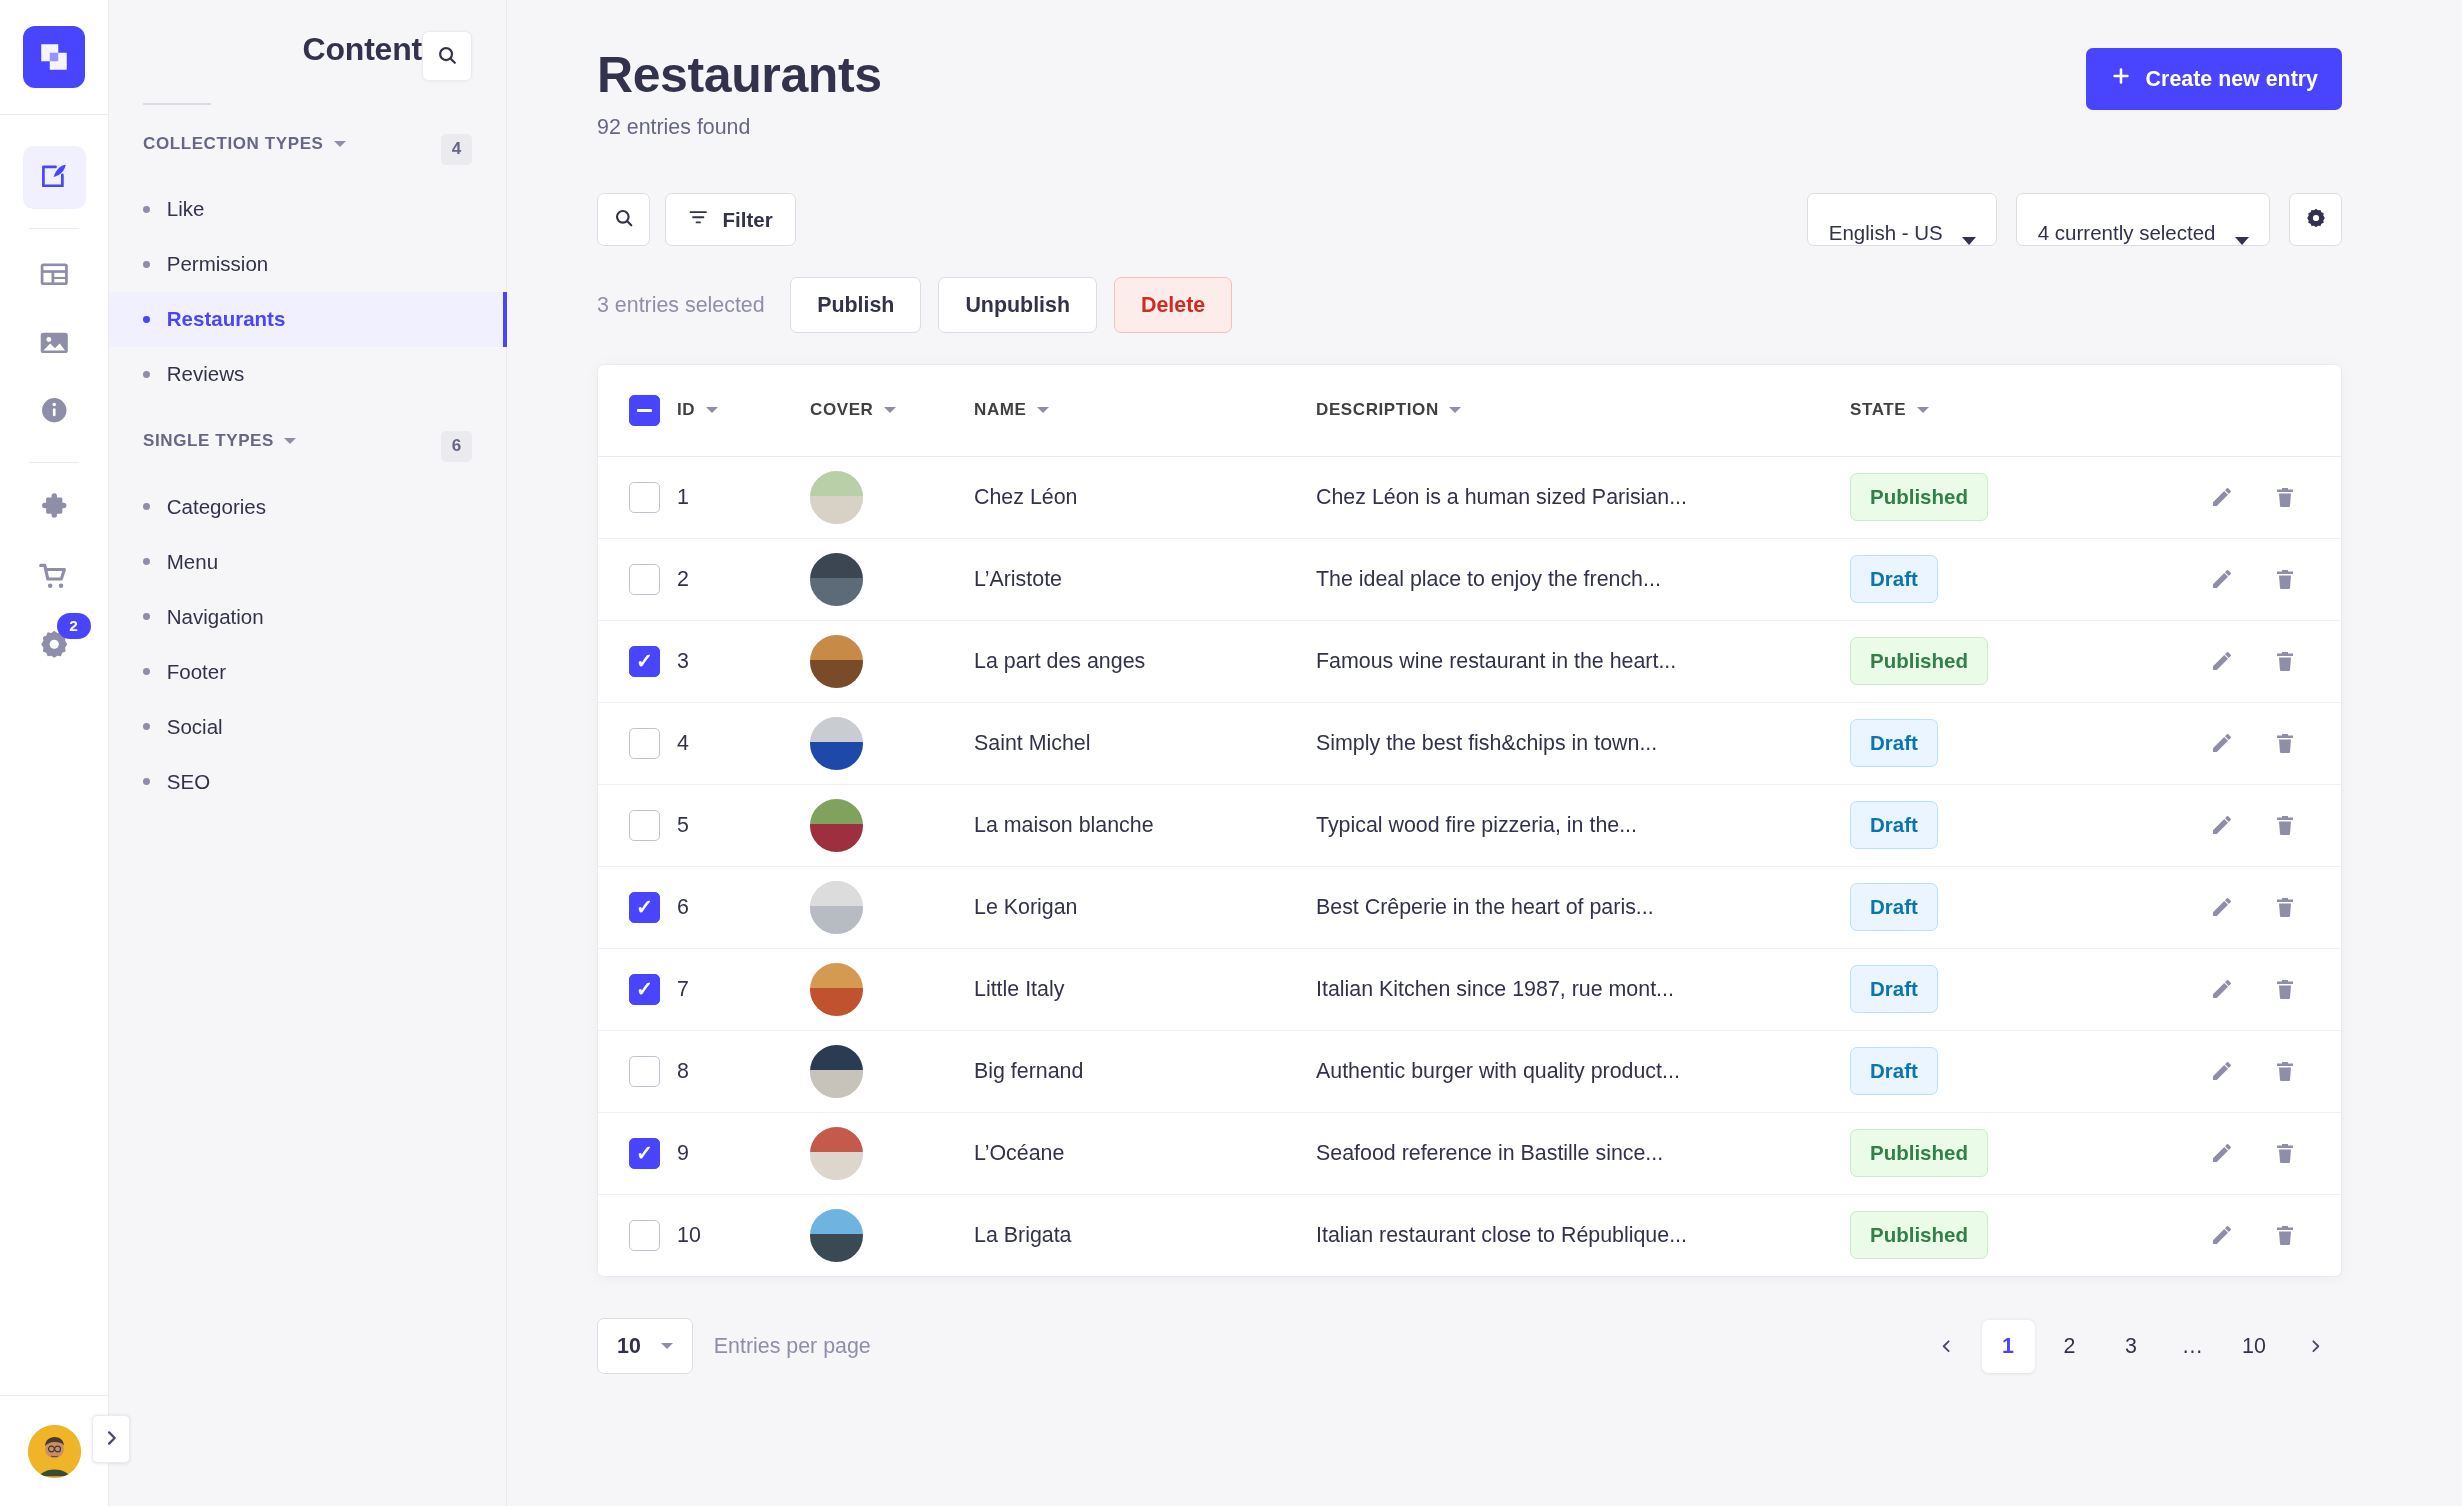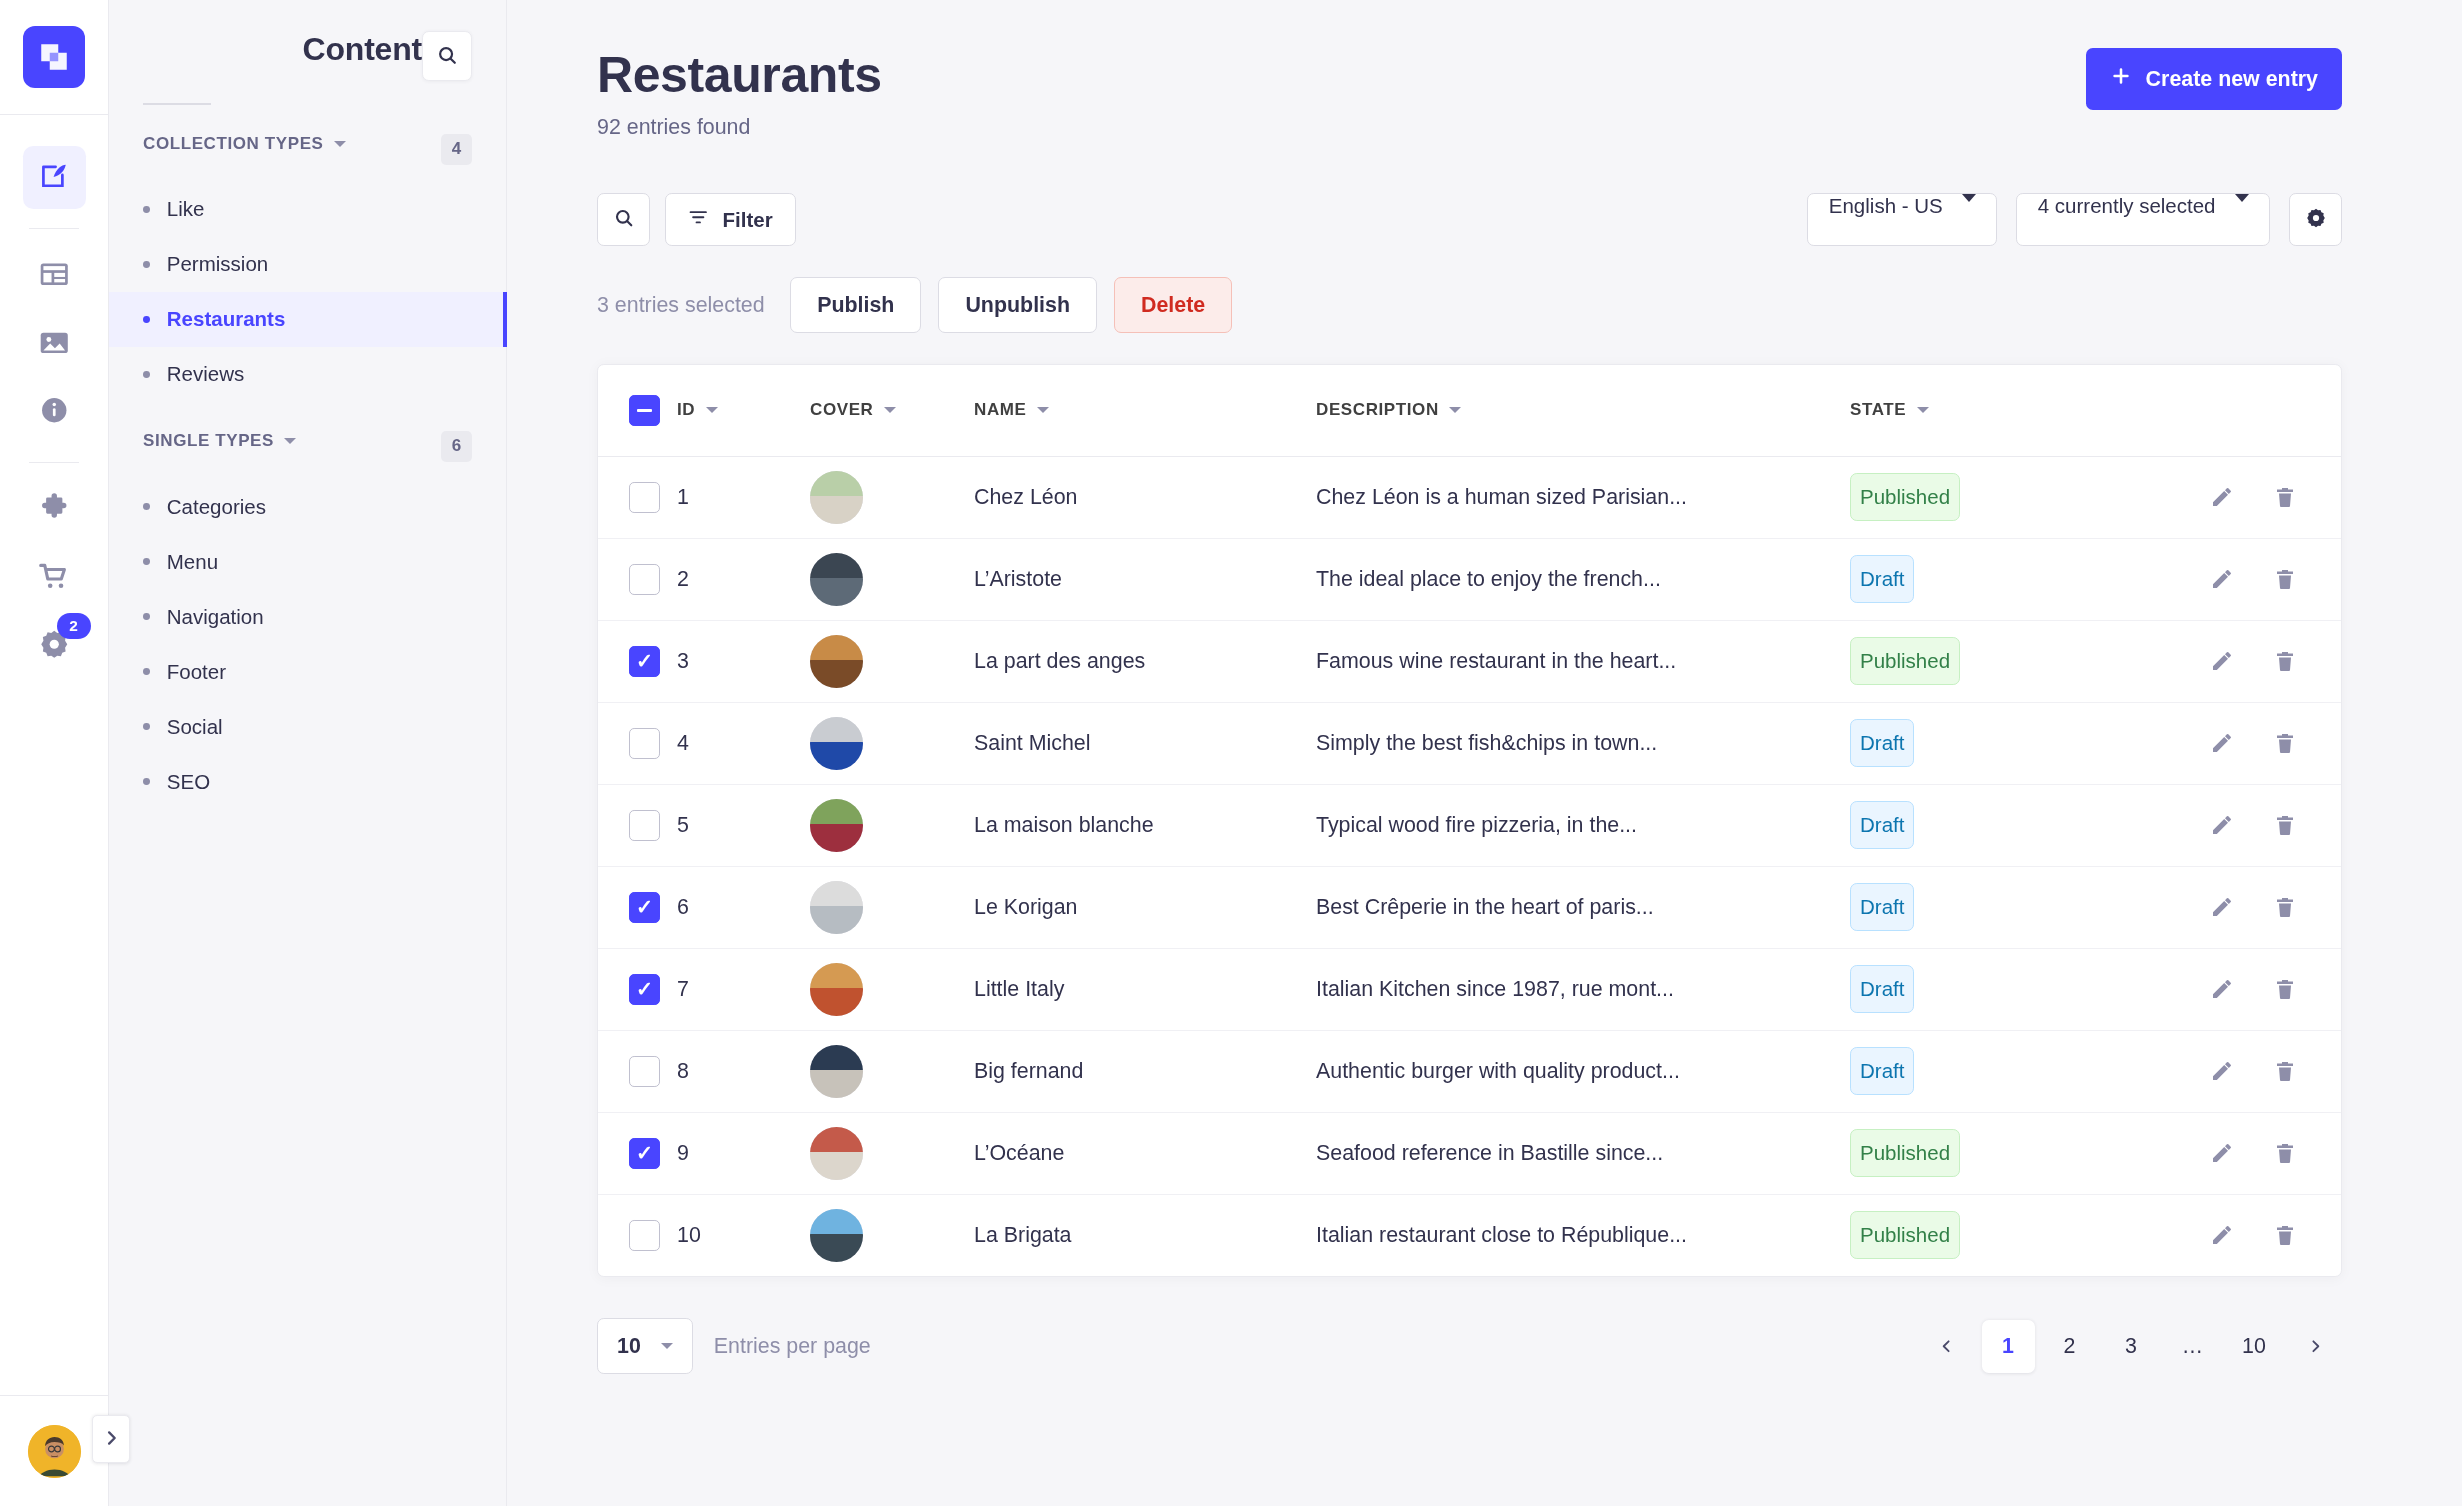--- a/index.html
+++ b/index.html
@@ -143,21 +143,21 @@
     cursor: pointer;
   }
   .pill-btn {
     height: 53px; padding: 0 22px; background: #fff; border: 0.9px solid #dcdce4;
     border-radius: 6.8px; display: flex; align-items: center; gap: 13.7px;
     font-size: 20.5px; color: #32324d; font-weight: 600; cursor: pointer;
     font-family: inherit;
   }
   .select-btn {
     height: 53px; padding: 0 20.5px; background: #fff; border: 0.9px solid #dcdce4;
-    border-radius: 6.8px; display: flex; align-items: flex-start; gap: 19px;
+    border-radius: 6.8px; display: flex; align-items: flex-end; gap: 19px;
     font-size: 20.5px; color: #32324d; cursor: pointer; font-family: inherit;
   }
   .caret { width: 0; height: 0; border-left: 7.7px solid transparent; border-right: 7.7px solid transparent; border-top: 8.5px solid #32324d; }
   .caret-sm { width:0;height:0;border-left:6px solid transparent;border-right:6px solid transparent;border-top:6.8px solid #8e8ea9; }
 
   
   .bulk { display: flex; align-items: center; gap: 17px; margin-top: 31px; }
   .bulk-label { font-size: 21.4px; color: #8e8ea9; margin-right: 8.5px; }
   .bulk-btn {
     height: 56px; padding: 0 26px; background: #fff; border: 0.9px solid #dcdce4;
@@ -201,22 +201,22 @@
 
   .thumb {
     width: 53px; height: 53px; border-radius: 50%; overflow: hidden;
     background: #dcdce4; position: relative;
   }
   .thumb .sky { position:absolute; left:0; top:0; right:0; height:48%; }
   .thumb .grd { position:absolute; left:0; bottom:0; right:0; height:52%; }
 
   .badge {
     display: inline-flex; align-items: center; justify-content: center;
-    height: 48px; padding: 0 9px; border-radius: 6.8px;
-    font-size: 20.5px; font-weight: 400; border: 0.9px solid;
+    height: 48px; padding: 0 19px; border-radius: 6.8px;
+    font-size: 20.5px; font-weight: 700; border: 0.9px solid;
   }
   .badge.published { background: #eafbe7; border-color: #c6f0c2; color: #328048; }
   .badge.draft { background: #eaf5ff; border-color: #b8e1ff; color: #0c75af; }
 
   .row-actions { display: flex; align-items: center; justify-content: flex-end; gap: 39px; padding-right: 44px; }
   .act-icon { cursor: pointer; display:flex; }
 
   
   .footer { display: flex; align-items: center; justify-content: space-between; margin-top: 41px; }
   .per-page { display: flex; align-items: center; gap: 20.5px; }

